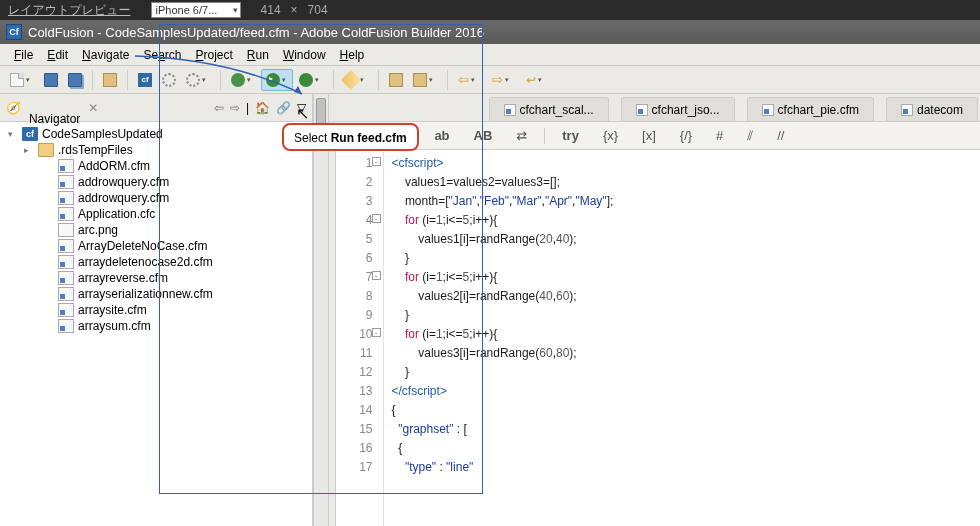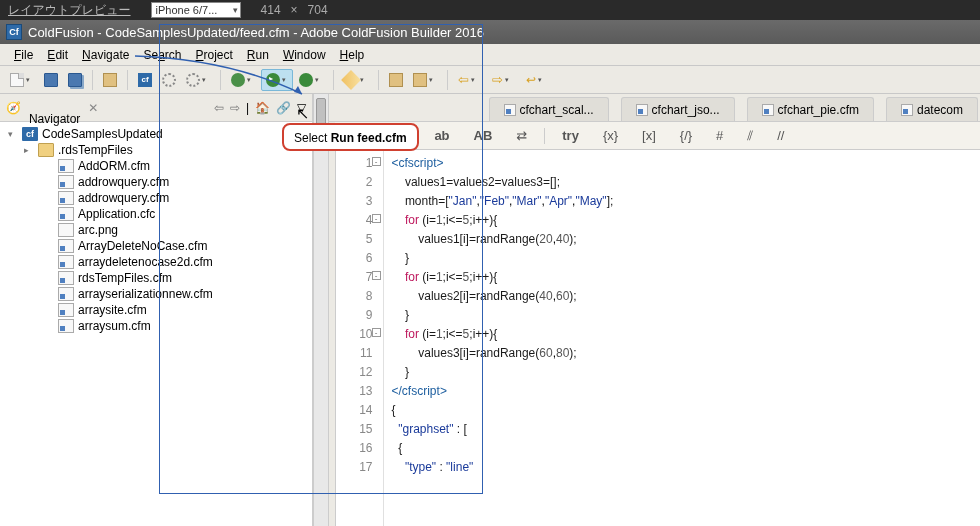--- a/index.html
+++ b/index.html
@@ -240,21 +240,21 @@
             <span class="tree-label">ArrayDeleteNoCase.cfm</span>
           </div>
           <div class="tree-item depth2">
             <span class="twist"></span>
             <span class="file-icon fi-cfm"></span>
             <span class="tree-label">arraydeletenocase2d.cfm</span>
           </div>
           <div class="tree-item depth2">
             <span class="twist"></span>
             <span class="file-icon fi-cfm"></span>
-            <span class="tree-label">rdsTempFiles.cfm</span>
+            <span class="tree-label">arrayreverse.cfm</span>
           </div>
           <div class="tree-item depth2">
             <span class="twist"></span>
             <span class="file-icon fi-cfm"></span>
             <span class="tree-label">arrayserializationnew.cfm</span>
           </div>
           <div class="tree-item depth2">
             <span class="twist"></span>
             <span class="file-icon fi-cfm"></span>
             <span class="tree-label">arraysite.cfm</span>

